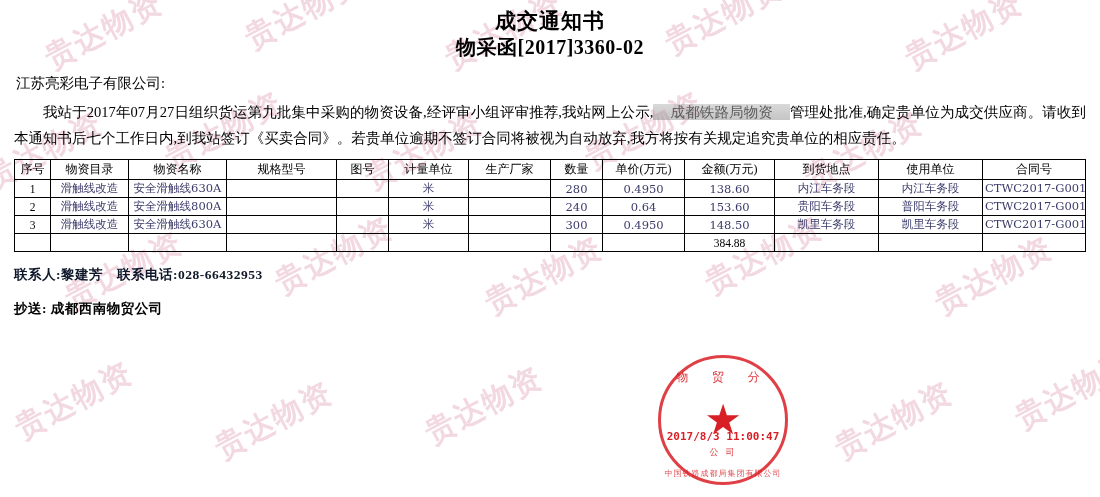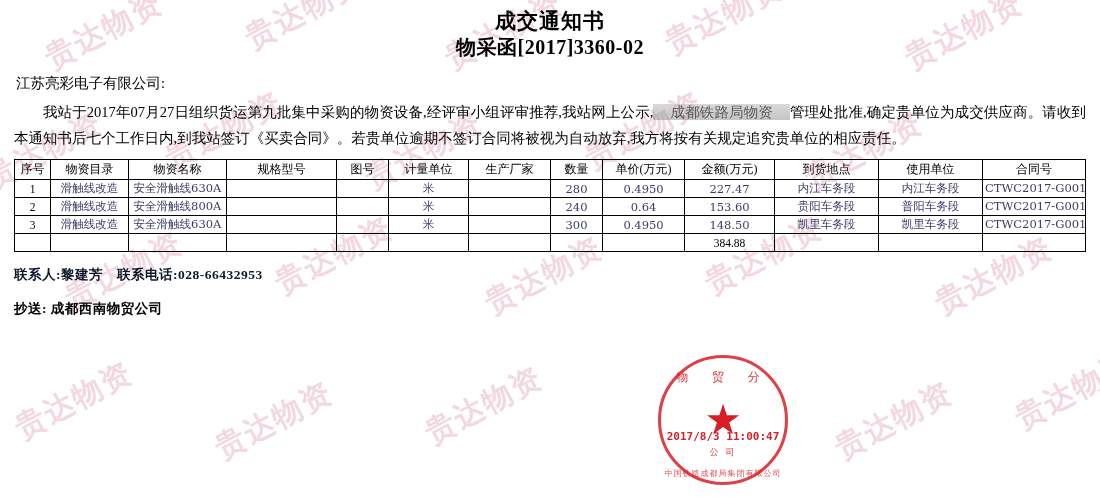--- a/index.html
+++ b/index.html
@@ -299,21 +299,21 @@
       <tr>
         <td>1</td>
         <td class="cell-blur">滑触线改造</td>
         <td class="cell-blur">安全滑触线630A</td>
         <td></td>
         <td></td>
         <td class="cell-blur">米</td>
         <td></td>
         <td class="cell-blur">280</td>
         <td class="cell-blur">0.4950</td>
-        <td class="cell-blur">227.47</td>
+        <td class="cell-blur">138.60</td>
         <td class="cell-blur">内江车务段</td>
         <td class="cell-blur">内江车务段</td>
         <td class="cell-blur">CTWC2017-G0014/贵达</td>
       </tr>
       <tr>
         <td>2</td>
         <td class="cell-blur">滑触线改造</td>
         <td class="cell-blur">安全滑触线800A</td>
         <td></td>
         <td></td>

